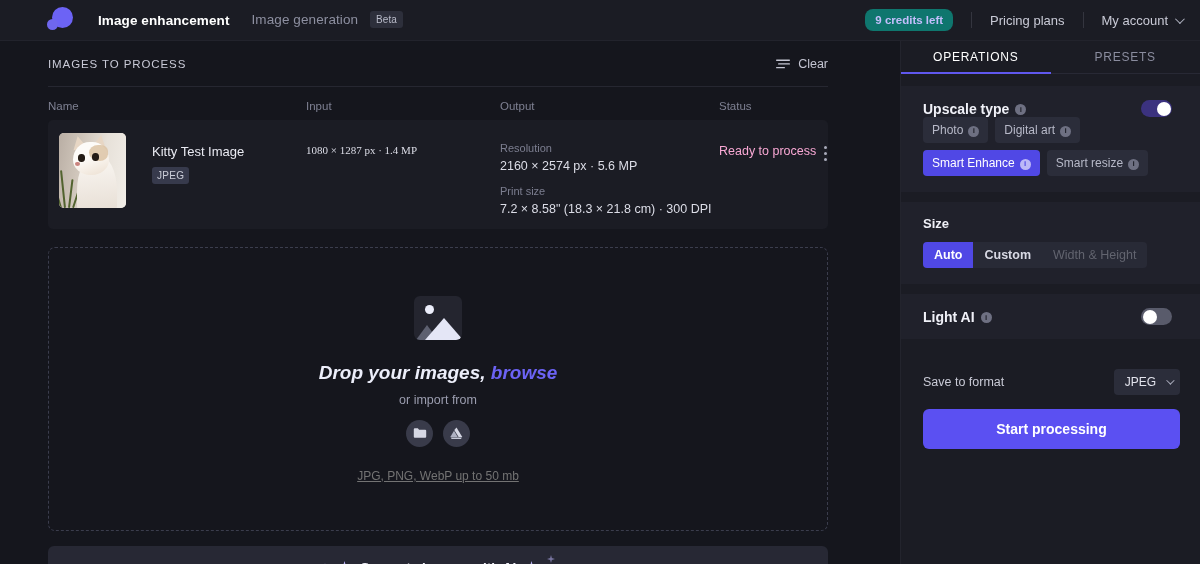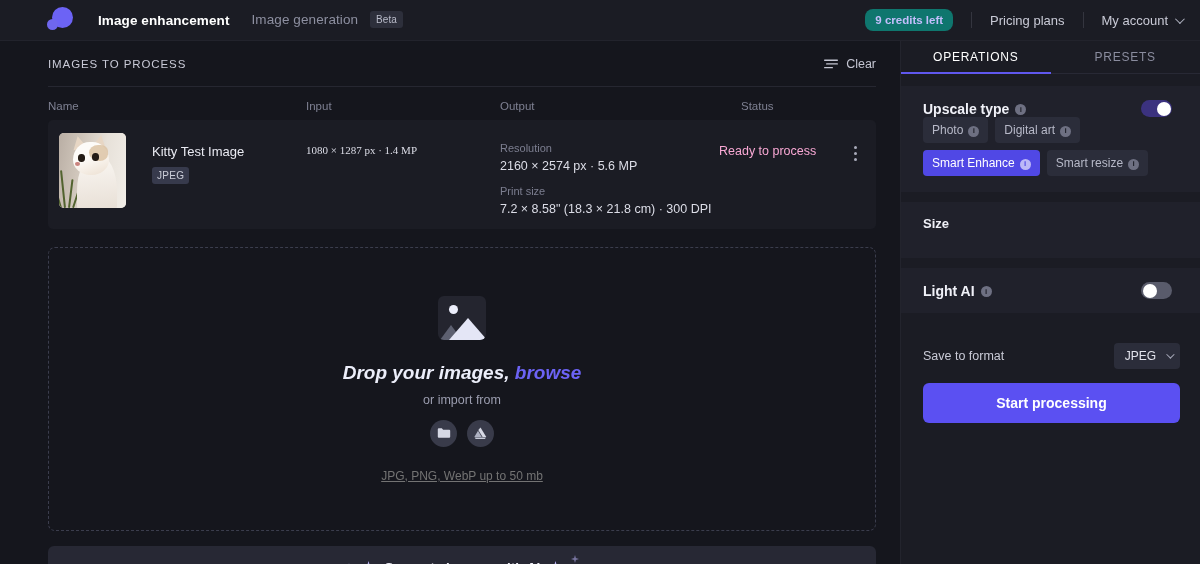--- a/index.html
+++ b/index.html
@@ -123,20 +123,21 @@
     border-right: 1.4px solid #aeb0be;
     border-bottom: 1.4px solid #aeb0be;
     transform: rotate(45deg) translateY(-2px);
   }
 
   
   .body-split {
     flex: 1 1 auto;
     display: flex;
     min-height: 0;
+    gap: 48px;
   }
 
   
   .main {
     flex: 1 1 auto;
     min-width: 0;
     padding: 0 24px 0 48px;
     overflow: hidden;
     position: relative;
   }
@@ -169,21 +170,21 @@
   }
   .thead {
     display: flex;
     padding: 13px 0 8px 0;
     font-size: 11.5px;
     color: #7e8092;
   }
   .col-name  { width: 258px; flex: 0 0 258px; }
   .col-input { width: 194px; flex: 0 0 194px; }
   .col-out   { width: 219px; flex: 0 0 219px; }
-  .col-status{ flex: 1 1 auto; margin-left: 22px; }
+  .col-status{ flex: 1 1 auto; }
 
   .trow {
     display: flex;
     align-items: flex-start;
     background: #1b1c24;
     border-radius: 5px;
     padding: 13px 0 13px 0;
     min-height: 98px;
   }
   .cell-name {
@@ -834,20 +835,25 @@
             </div>
             <div class="chip">
               <span>Smart resize</span>
               <span class="info"></span>
             </div>
           </div>
         </div>
 
         <div class="card">
           <div class="sub-label">Size</div>
+          <div class="seg">
+            <div class="seg-item sel">Auto</div>
+            <div class="seg-item">Custom</div>
+            <div class="seg-item dim">Width &amp; Height</div>
+          </div>
         </div>
 
         <div class="card tight">
           <div class="card-row">
             <div class="card-label">
               <span>Light AI</span>
               <span class="info"></span>
             </div>
             <div class="toggle off">
               <span class="knob"></span>

